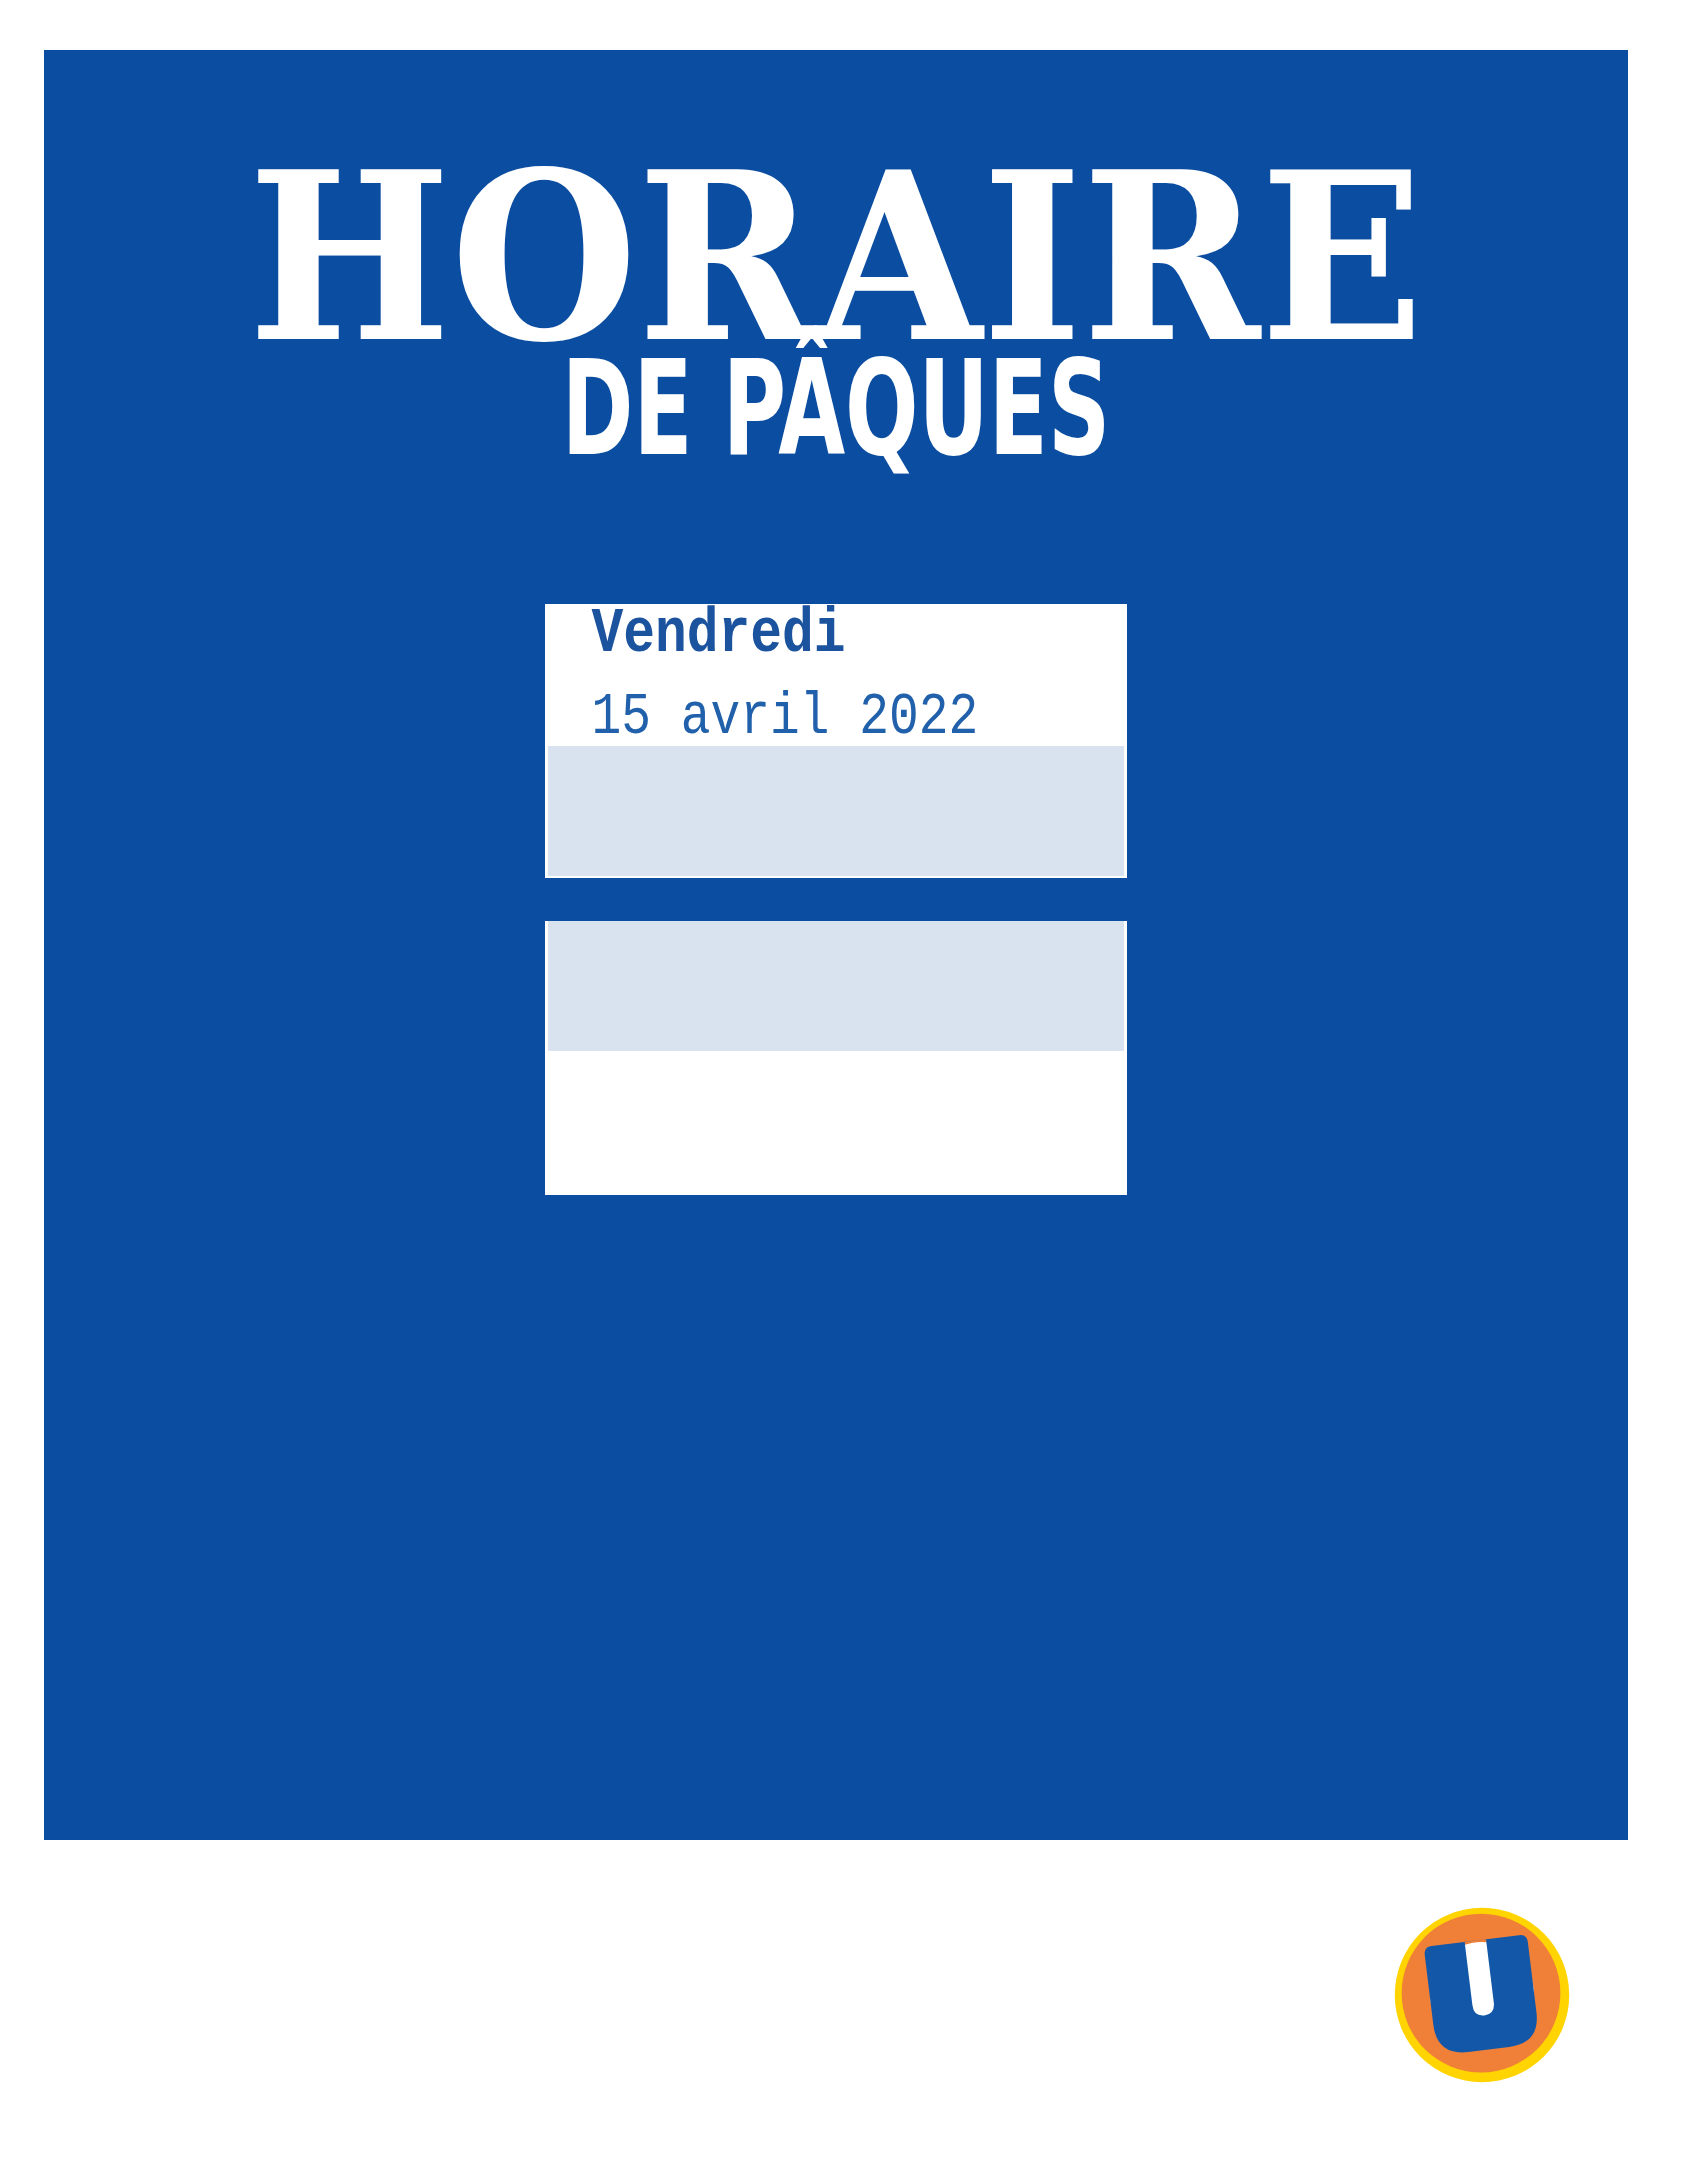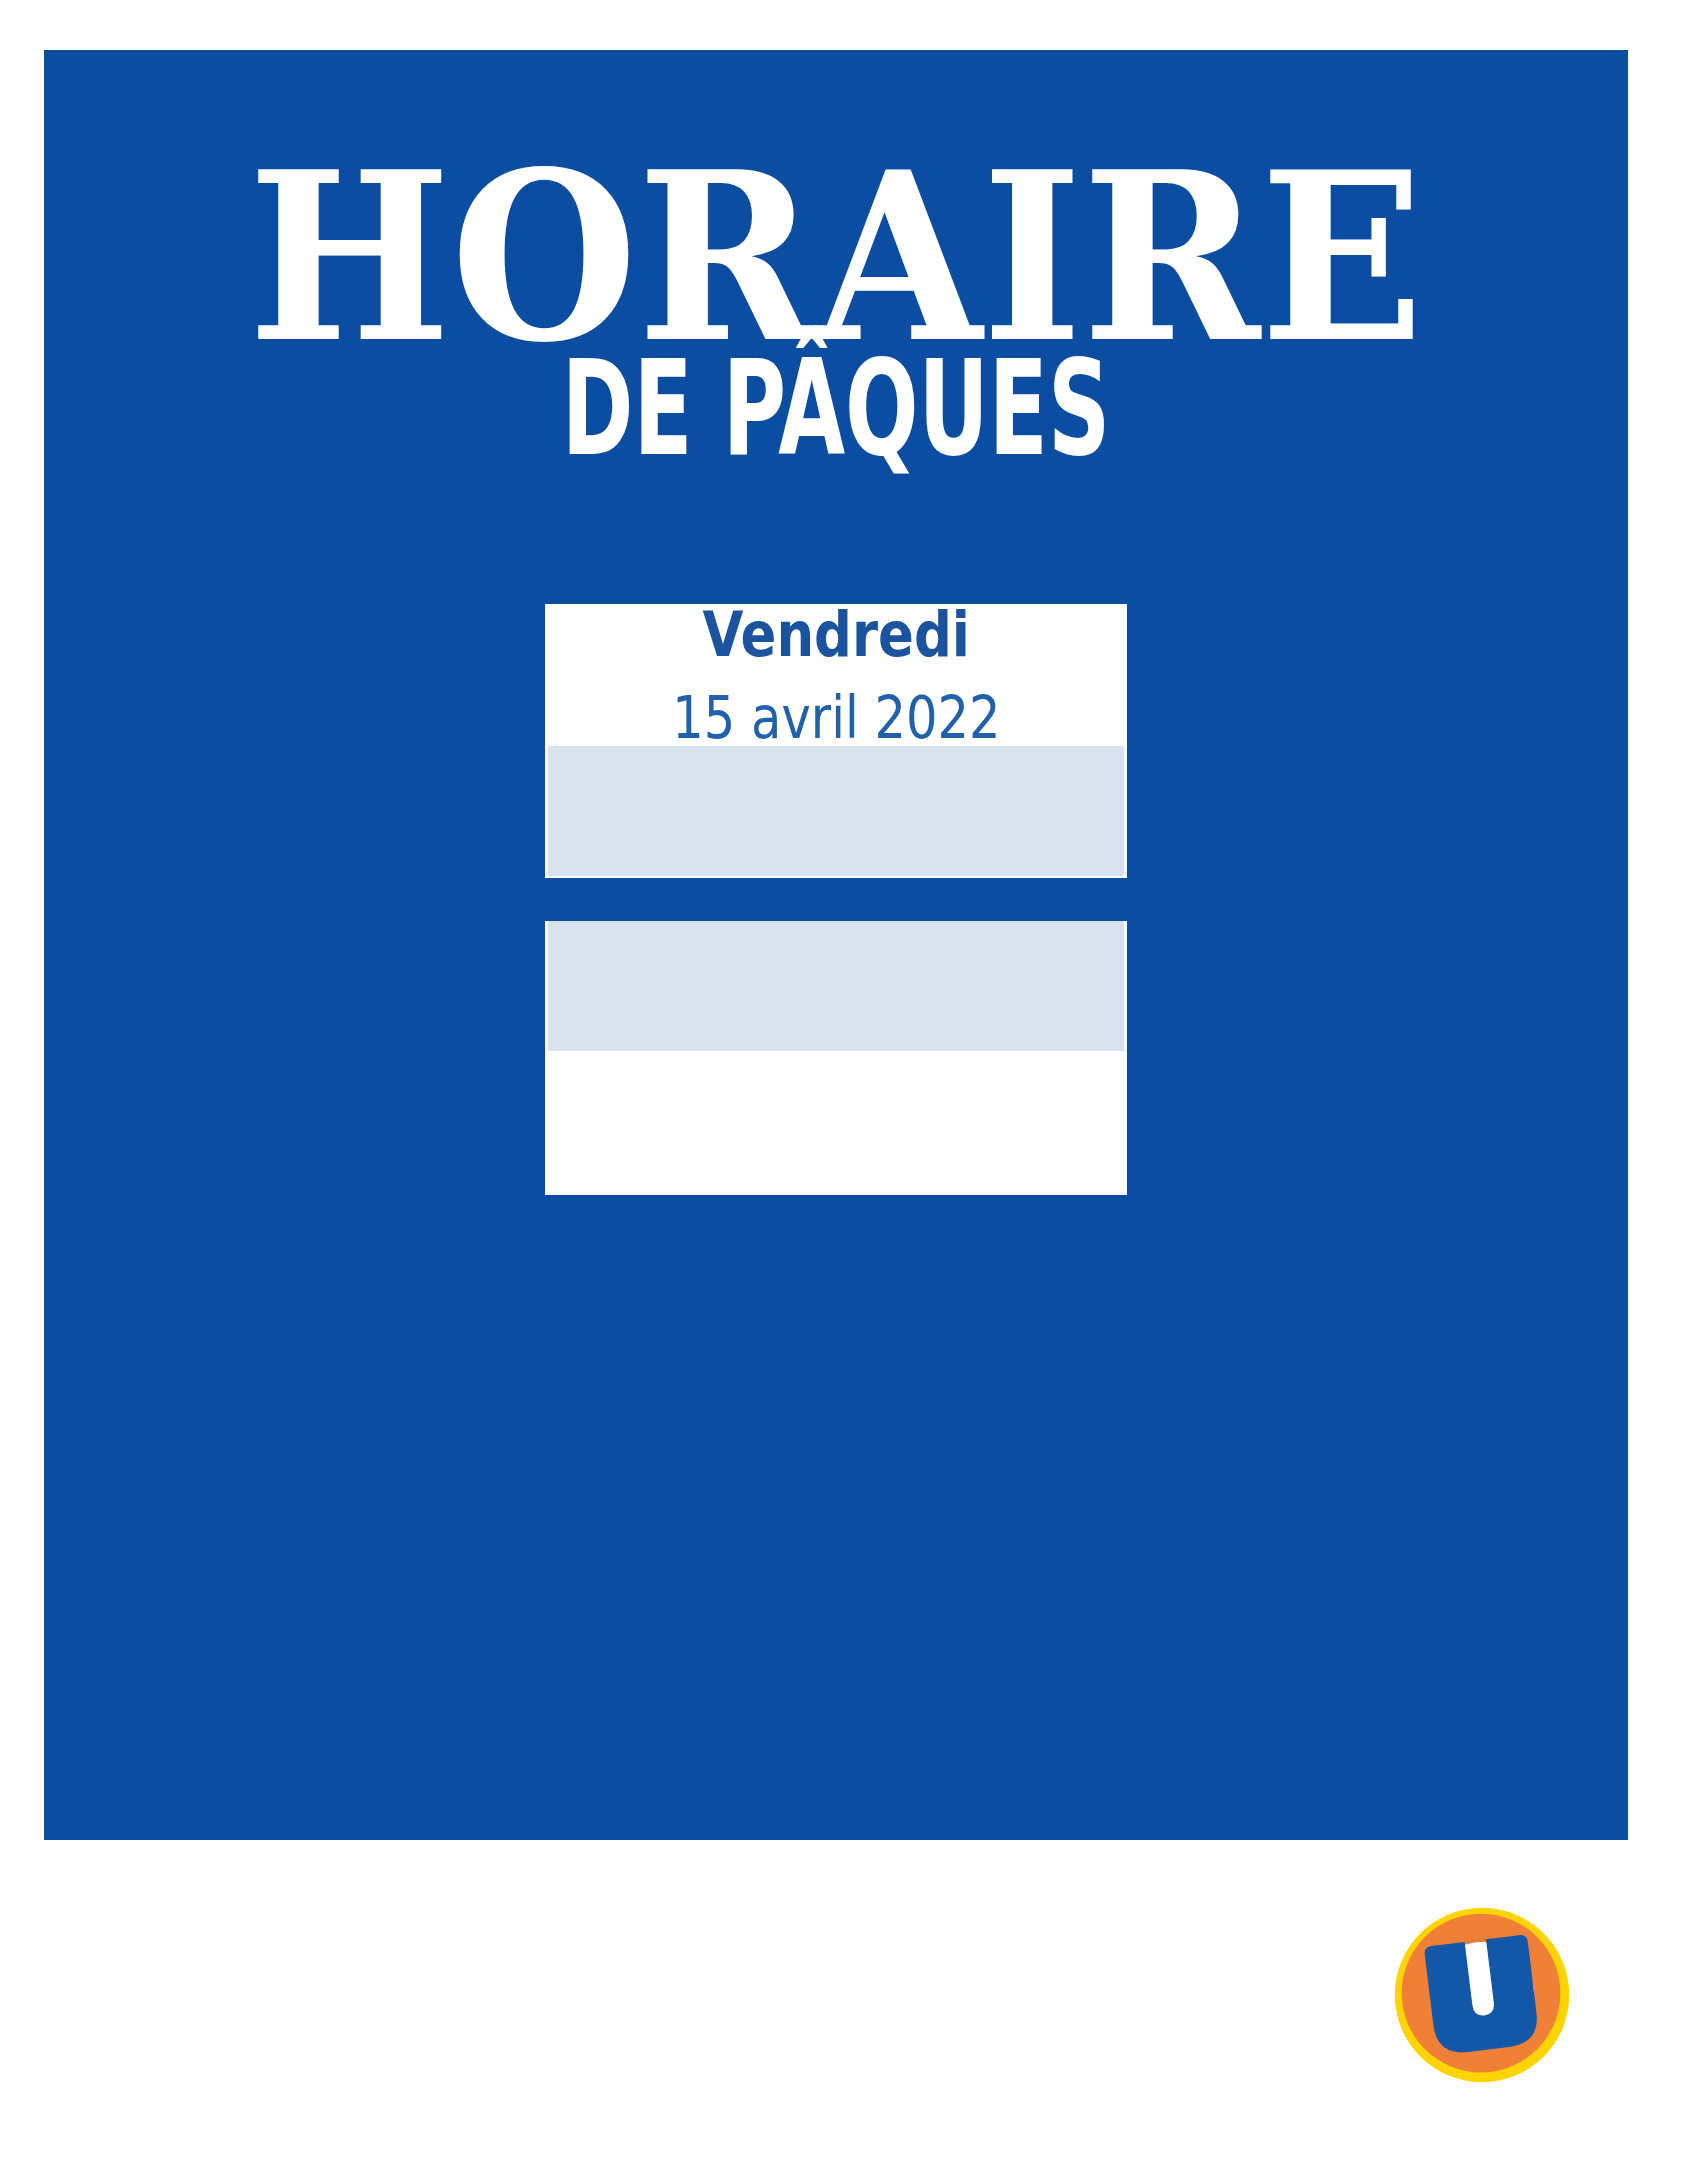--- a/index.html
+++ b/index.html
@@ -42,23 +42,24 @@
   }
   .card{
     width:582px;height:274px;
     margin-bottom:43px;
     background:#ffffff;
     box-sizing:border-box;
   }
   .card-head{
     height:142px;
     display:flex;flex-direction:column;
-    align-items:center;justify-content:center;
+    justify-content:center;
     gap:22px;
     background:#ffffff;
+    font-family:Liberation Mono, monospace;
   }
   .day{
     font-weight:bold;
     font-size:63px;line-height:1;
     color:#1b539f;
     transform:scaleX(.84);
     transform-origin:center;
     white-space:nowrap;
   }
   .date{

